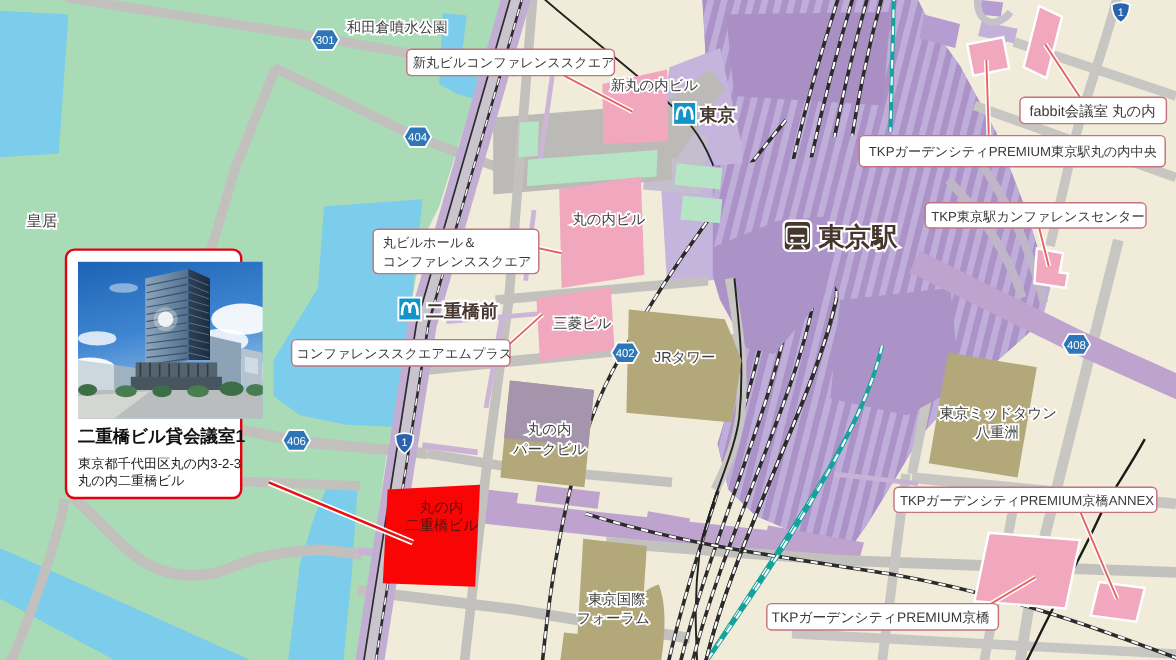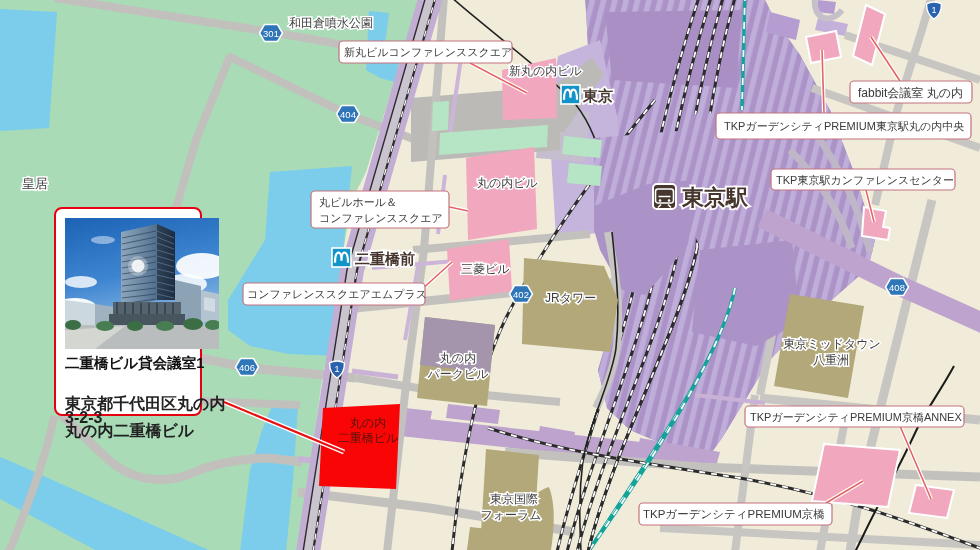--- a/index.html
+++ b/index.html
@@ -462,16 +462,16 @@
 <ellipse cx="8" cy="107" rx="8" ry="5" fill="#3c6e46"></ellipse>
 <ellipse cx="40" cy="108" rx="9" ry="5" fill="#487d52"></ellipse>
 <ellipse cx="70" cy="108" rx="8" ry="5" fill="#3c6e46"></ellipse>
 <ellipse cx="100" cy="108" rx="9" ry="5" fill="#487d52"></ellipse>
 <ellipse cx="128" cy="106" rx="10" ry="6" fill="#3c6e46"></ellipse>
 <ellipse cx="148" cy="107" rx="8" ry="5" fill="#487d52"></ellipse>
 </svg>
 
 <div style="position:absolute;left:9px;top:145px;width:156px;font-size:14.5px;font-weight:bold;color:#111111;">二重橋ビル貸会議室1</div>
 
-<div style="position:absolute;left:9px;top:188px;width:162px;font-size:16px;line-height:13.5px;color:#222222;font-weight:bold;">東京都千代田区丸の内3-2-3<br>丸の内二重橋ビル</div>
+<div style="position:absolute;left:9px;top:172px;width:162px;font-size:11px;line-height:13.5px;color:#222222;">東京都千代田区丸の内3-2-3<br>丸の内二重橋ビル</div>
 </div>
 
 </div>
 
 </body></html>

